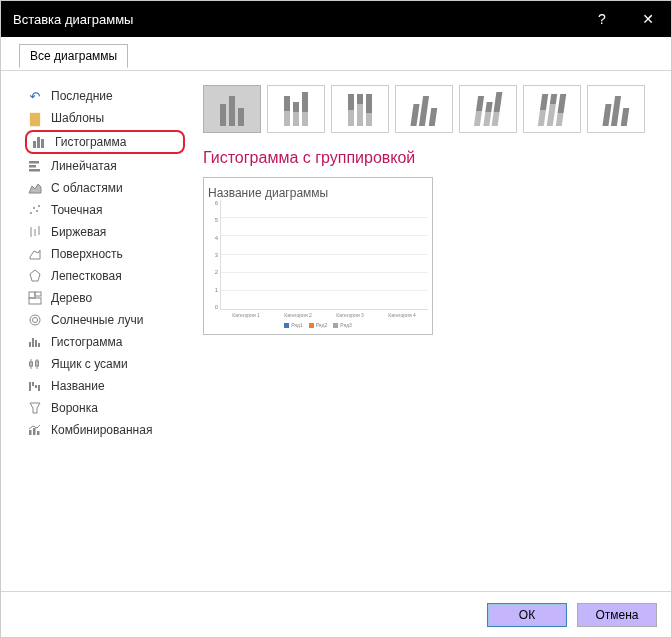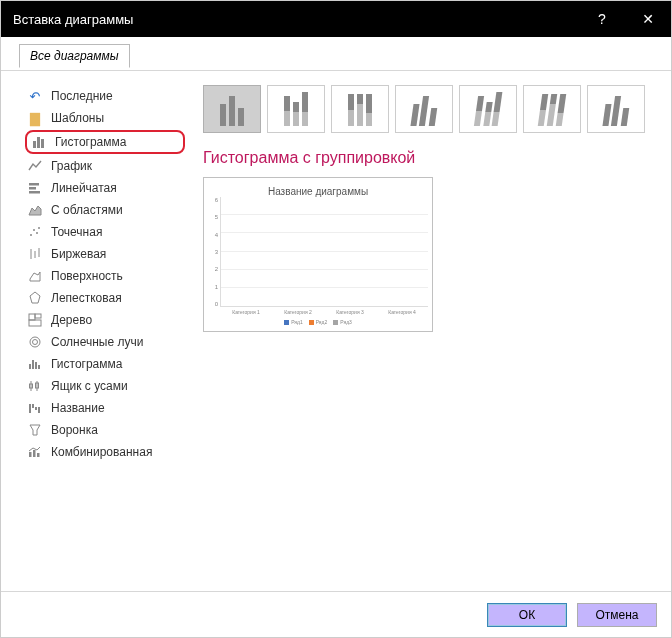--- a/index.html
+++ b/index.html
@@ -5,39 +5,39 @@
   * { box-sizing: border-box; margin: 0; padding: 0; font-family: "Segoe UI", Tahoma, sans-serif; }
   body { background: #fff; width: 672px; height: 638px; position: relative; }
 
   .dialog { width: 672px; height: 638px; border: 1px solid #ccc; display: flex; flex-direction: column; }
 
   .titlebar { background: #000000; color: #fff; height: 36px; display: flex; align-items: center; padding: 0 0 0 12px; font-size: 13px; }
   .titlebar .spacer { flex: 1; }
   .titlebar .tbbtn { width: 46px; height: 34px; display: flex; align-items: center; justify-content: center; color: #fff; font-size: 14px; }
 
   .tabstrip { padding: 6px 0 0 18px; background: #fff; border-bottom: 1px solid #d7d7d7; height: 34px; }
-  .tab { display: inline-block; border: 1px solid #b9b9b9; border-bottom: 1px solid #fff; padding: 4px 10px; font-size: 12px; background: #fff; position: relative; top: 1px; font-style: italic; }
+  .tab { display: inline-block; border: 1px solid #b9b9b9; border-bottom: 1px solid #fff; padding: 4px 10px; font-size: 12px; background: #fff; position: relative; top: 1px; }
 
   .body { flex: 1; display: flex; padding: 14px 12px 6px 24px; gap: 18px; overflow: hidden; }
 
   .sidebar { width: 160px; }
   .side-item { display: flex; align-items: center; gap: 8px; height: 22px; font-size: 12px; color: #333; padding-left: 2px; cursor: pointer; }
   .side-item .ico { width: 16px; height: 16px; display: flex; align-items: center; justify-content: center; color: #777; font-size: 13px; }
   .side-item.highlight { border: 2px solid #d23; border-radius: 8px; padding: 2px 4px; height: auto; margin: 1px 0; }
 
   .main { flex: 1; }
   .thumbrow { display: flex; gap: 6px; margin-bottom: 16px; }
   .thumb { width: 58px; height: 48px; border: 1px solid #ccc; display: flex; align-items: flex-end; justify-content: center; gap: 3px; padding-bottom: 6px; background: #fff; cursor: pointer; }
   .thumb.selected { background: #cfcfcf; border-color: #b0b0b0; }
   .bar { width: 6px; background: #888; }
 
   .chart-title { font-size: 16px; color: #be185d; margin-bottom: 10px; }
 
   .preview { width: 230px; border: 1px solid #c0c0c0; padding: 8px 4px 6px 4px; }
-  .pv-title { text-align: center; font-size: 10px; color: #555; margin-bottom: 0; }
+  .pv-title { font-size: 12px; color: #555; margin-bottom: 0; }
   .pv-plot { height: 110px; display: flex; }
   .pv-yaxis { width: 12px; display: flex; flex-direction: column; justify-content: space-between; font-size: 6px; color: #888; text-align: right; padding-right: 2px; }
   .pv-grid { flex: 1; position: relative; border-left: 1px solid #ddd; border-bottom: 1px solid #ddd; display: flex; align-items: flex-end; justify-content: space-around; padding: 0 4px; }
   .pv-line { position: absolute; left: 0; right: 0; border-top: 1px solid #eee; }
   .cluster { display: flex; gap: 2px; align-items: flex-end; }
   .cbar { width: 6px; }
   .c1 { background: #4675c0; }
   .c2 { background: #ed7d31; }
   .c3 { background: #a5a5a5; }
   .pv-xlabels { display: flex; justify-content: space-around; font-size: 5px; color: #888; margin-left: 12px; margin-top: 2px; }
@@ -81,28 +81,20 @@
       </div>
       <div class="side-item highlight">
         <span class="ico">
           <svg width="14" height="14" viewBox="0 0 14 14">
               <rect x="1" y="6" width="3" height="7" fill="#888"></rect>
               <rect x="5" y="2" width="3" height="11" fill="#888"></rect>
               <rect x="9" y="4" width="3" height="9" fill="#888"></rect>
             </svg>
         </span>
         <span>Гистограмма</span>
-      </div>
-      <div class="side-item">
-        <span class="ico">
-          <svg width="14" height="14" viewBox="0 0 14 14">
-              <polyline points="1,11 5,5 8,8 13,2" stroke="#888" fill="none" stroke-width="1.4"></polyline>
-            </svg>
-        </span>
-        <span>График</span>
       </div>
       <div class="side-item">
         <span class="ico">
           <svg width="14" height="14" viewBox="0 0 14 14">
               <rect x="1" y="2" width="10" height="2.5" fill="#888"></rect>
               <rect x="1" y="6" width="7" height="2.5" fill="#888"></rect>
               <rect x="1" y="10" width="11" height="2.5" fill="#888"></rect>
             </svg>
         </span>
         <span>Линейчатая</span>

